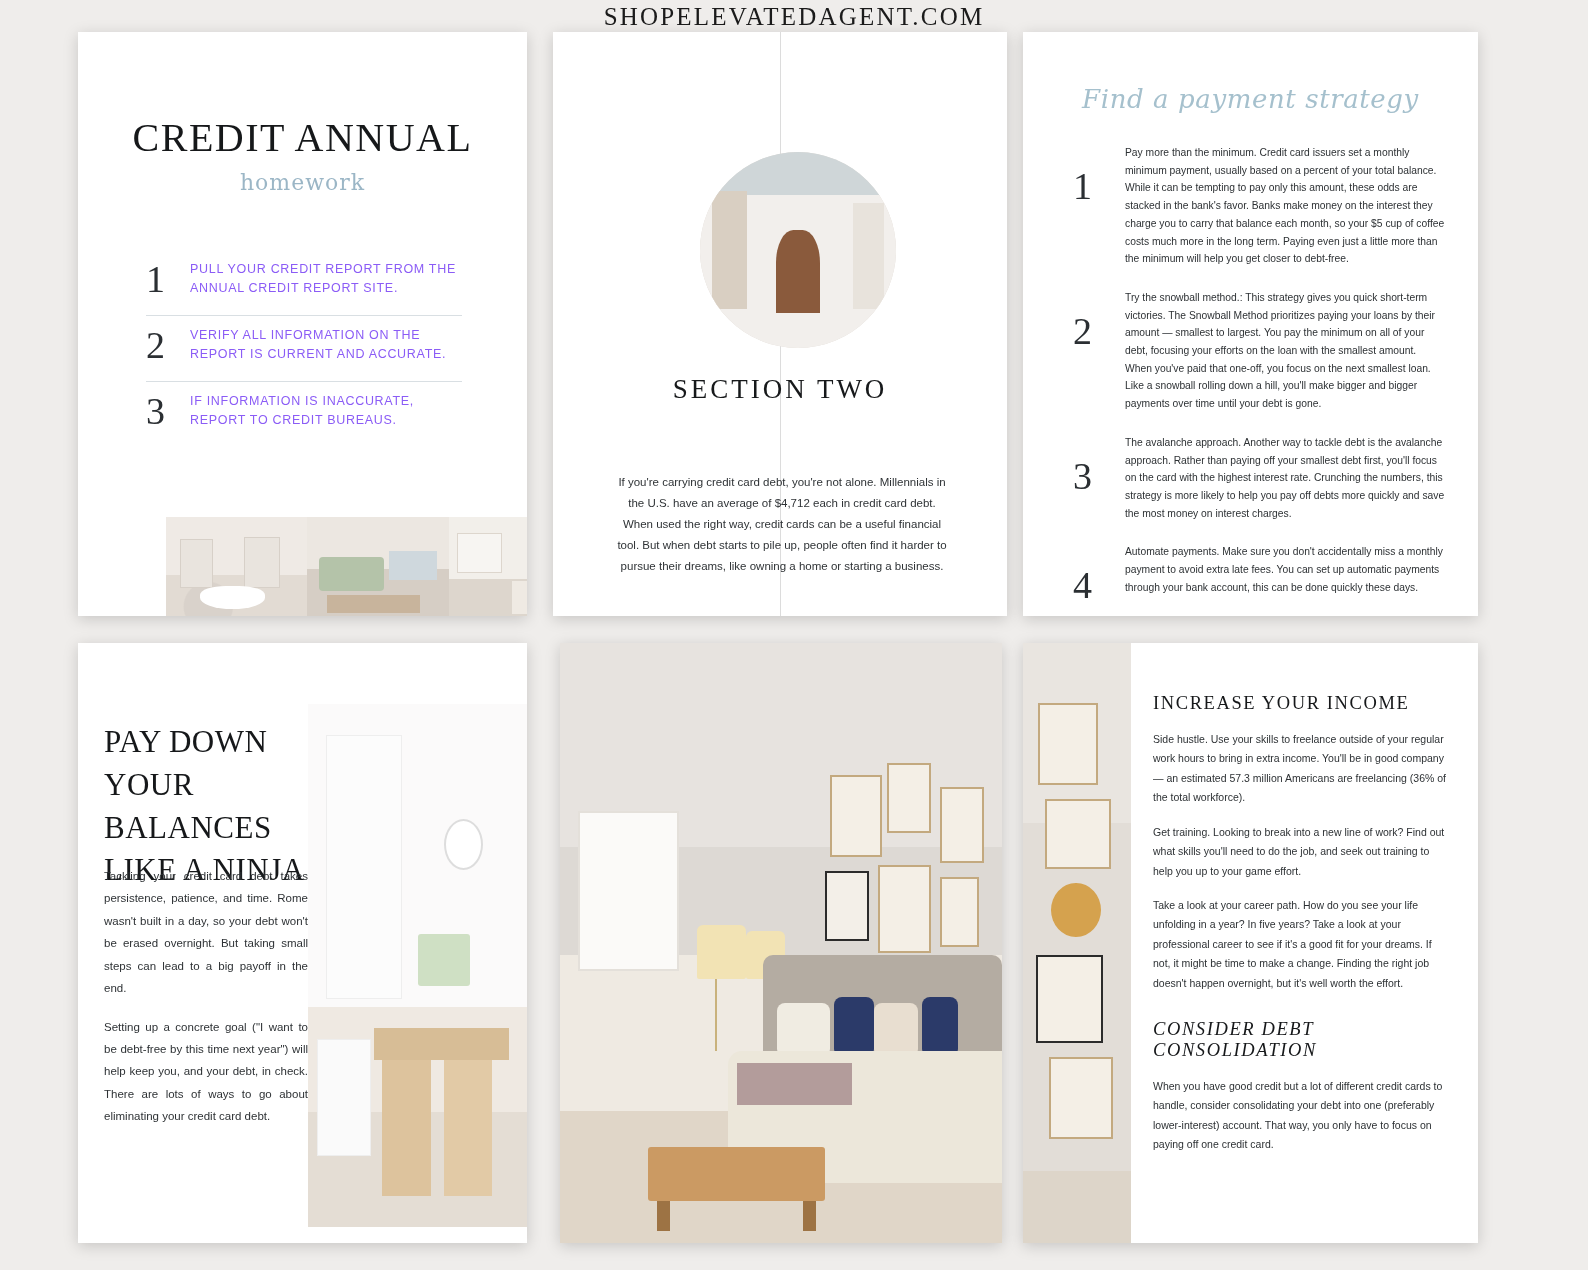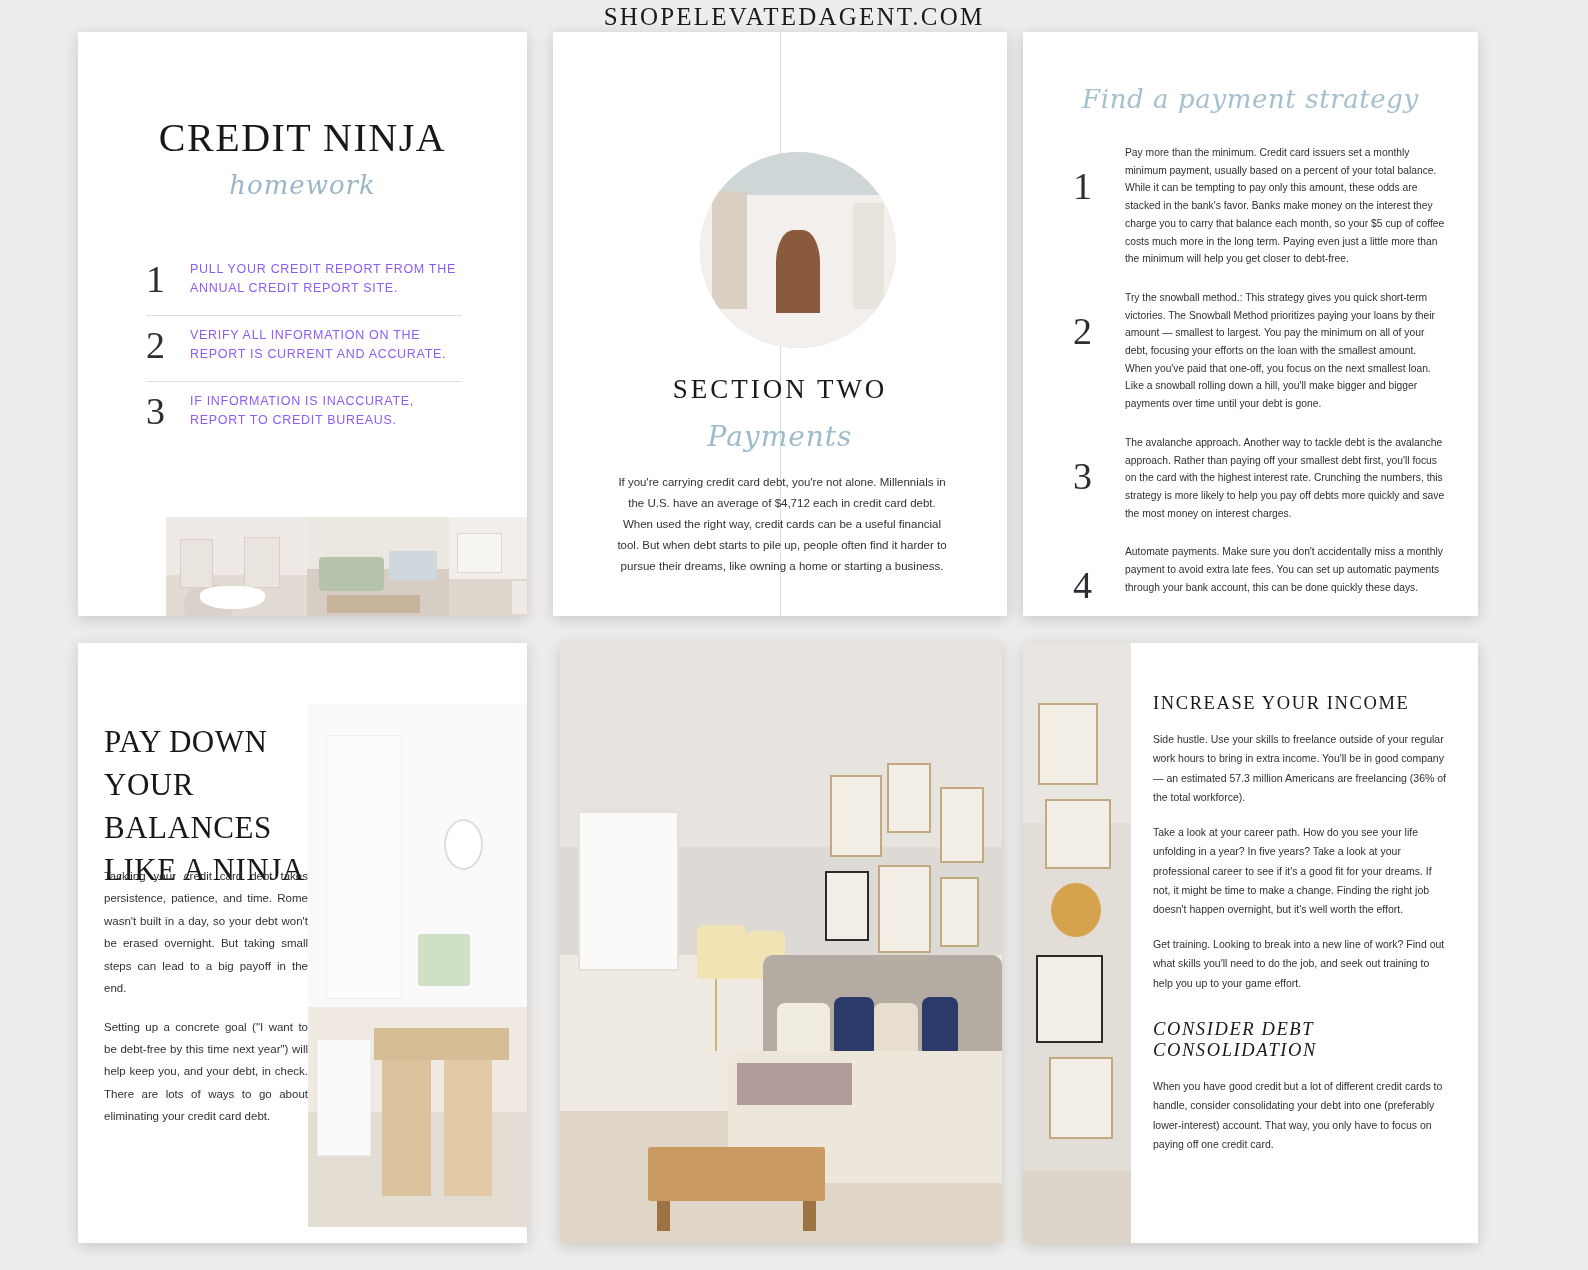--- a/index.html
+++ b/index.html
@@ -60,22 +60,21 @@
     letter-spacing: 1.5px;
     color: #16181a;
     font-weight: 400;
   }
   .c1-sub {
     position: absolute;
     left: 0; right: 0;
     top: 138px;
     text-align: center;
     font-family: "DejaVu Serif", serif;
-    font-style: italic;
-    font-size: 26px;
+    font-size: 22px;
     color: #9bb6c6;
     letter-spacing: 1px;
   }
   .c1-list {
     position: absolute;
     left: 68px;
     top: 218px;
     width: 316px;
   }
   .c1-item {
@@ -309,21 +308,21 @@
   }
 </style>
 </head>
 <body>
 
 <div id="page">
 
   <div class="site-banner">SHOPELEVATEDAGENT.COM</div>
 
   <div class="card" id="card-1">
-    <div class="c1-title">CREDIT NINJA</div>
+    <div class="c1-title">CREDIT ANNUAL</div>
     <div class="c1-sub">homework</div>
 
     <div class="c1-list">
       <div class="c1-item">
         <div class="c1-num">1</div>
         <div class="c1-txt">PULL YOUR CREDIT REPORT FROM THE ANNUAL CREDIT REPORT SITE.</div>
       </div>
       <div class="c1-item">
         <div class="c1-num">2</div>
         <div class="c1-txt">VERIFY ALL INFORMATION ON THE REPORT IS CURRENT AND ACCURATE.</div>
@@ -358,21 +357,20 @@
 
   <div class="card" id="card-2">
     <div class="c2-spine"></div>
     <div class="c2-circle">
       <div class="art art-door"></div>
       <div style="position:absolute;left:39%;top:40%;width:22%;height:42%;background:#8a5a3c;border-radius:40% 40% 0 0;"></div>
       <div style="position:absolute;left:6%;top:20%;width:18%;height:60%;background:#d9cfc2;"></div>
       <div style="position:absolute;left:78%;top:26%;width:16%;height:54%;background:#e8e3dc;"></div>
     </div>
     <div class="c2-title">SECTION TWO</div>
-    <div class="c2-sub">Payments</div>
     <div class="c2-body">If you're carrying credit card debt, you're not alone. Millennials in the U.S. have an average of $4,712 each in credit card debt. When used the right way, credit cards can be a useful financial tool. But when debt starts to pile up, people often find it harder to pursue their dreams, like owning a home or starting a business.</div>
   </div>
 
   <div class="card" id="card-3">
     <div class="c3-title">Find a payment strategy</div>
     <div class="c3-list">
       <div class="c3-row">
         <div class="c3-num">1</div>
         <div class="c3-txt">Pay more than the minimum. Credit card issuers set a monthly minimum payment, usually based on a percent of your total balance. While it can be tempting to pay only this amount, these odds are stacked in the bank's favor. Banks make money on the interest they charge you to carry that balance each month, so your $5 cup of coffee costs much more in the long term. Paying even just a little more than the minimum will help you get closer to debt-free.</div>
       </div>
@@ -446,20 +444,20 @@
       <div class="frame" style="left:14%;top:10%;width:52%;height:13%;"></div>
       <div class="frame" style="left:20%;top:26%;width:58%;height:11%;"></div>
       <div style="position:absolute;left:26%;top:40%;width:46%;height:9%;border-radius:50%;background:#d5a24e;"></div>
       <div class="frame" style="left:12%;top:52%;width:58%;height:14%;border-color:#2b2b2b;"></div>
       <div class="frame" style="left:24%;top:69%;width:56%;height:13%;"></div>
       <div style="position:absolute;left:0;top:88%;width:100%;height:12%;background:#ddd5c9;"></div>
     </div>
     <div class="c6-content">
       <h2 class="c6-h">INCREASE YOUR INCOME</h2>
       <p class="c6-p">Side hustle. Use your skills to freelance outside of your regular work hours to bring in extra income. You'll be in good company — an estimated 57.3 million Americans are freelancing (36% of the total workforce).</p>
+      <p class="c6-p">Get training. Looking to break into a new line of work? Find out what skills you'll need to do the job, and seek out training to help you up to your game effort.</p>
       <p class="c6-p">Take a look at your career path. How do you see your life unfolding in a year? In five years? Take a look at your professional career to see if it's a good fit for your dreams. If not, it might be time to make a change. Finding the right job doesn't happen overnight, but it's well worth the effort.</p>
-      <p class="c6-p">Get training. Looking to break into a new line of work? Find out what skills you'll need to do the job, and seek out training to help you up to your game effort.</p>
       <h2 class="c6-h second">CONSIDER DEBT CONSOLIDATION</h2>
       <p class="c6-p">When you have good credit but a lot of different credit cards to handle, consider consolidating your debt into one (preferably lower-interest) account. That way, you only have to focus on paying off one credit card.</p>
     </div>
   </div>
 
 </div>
 
 </body></html>

